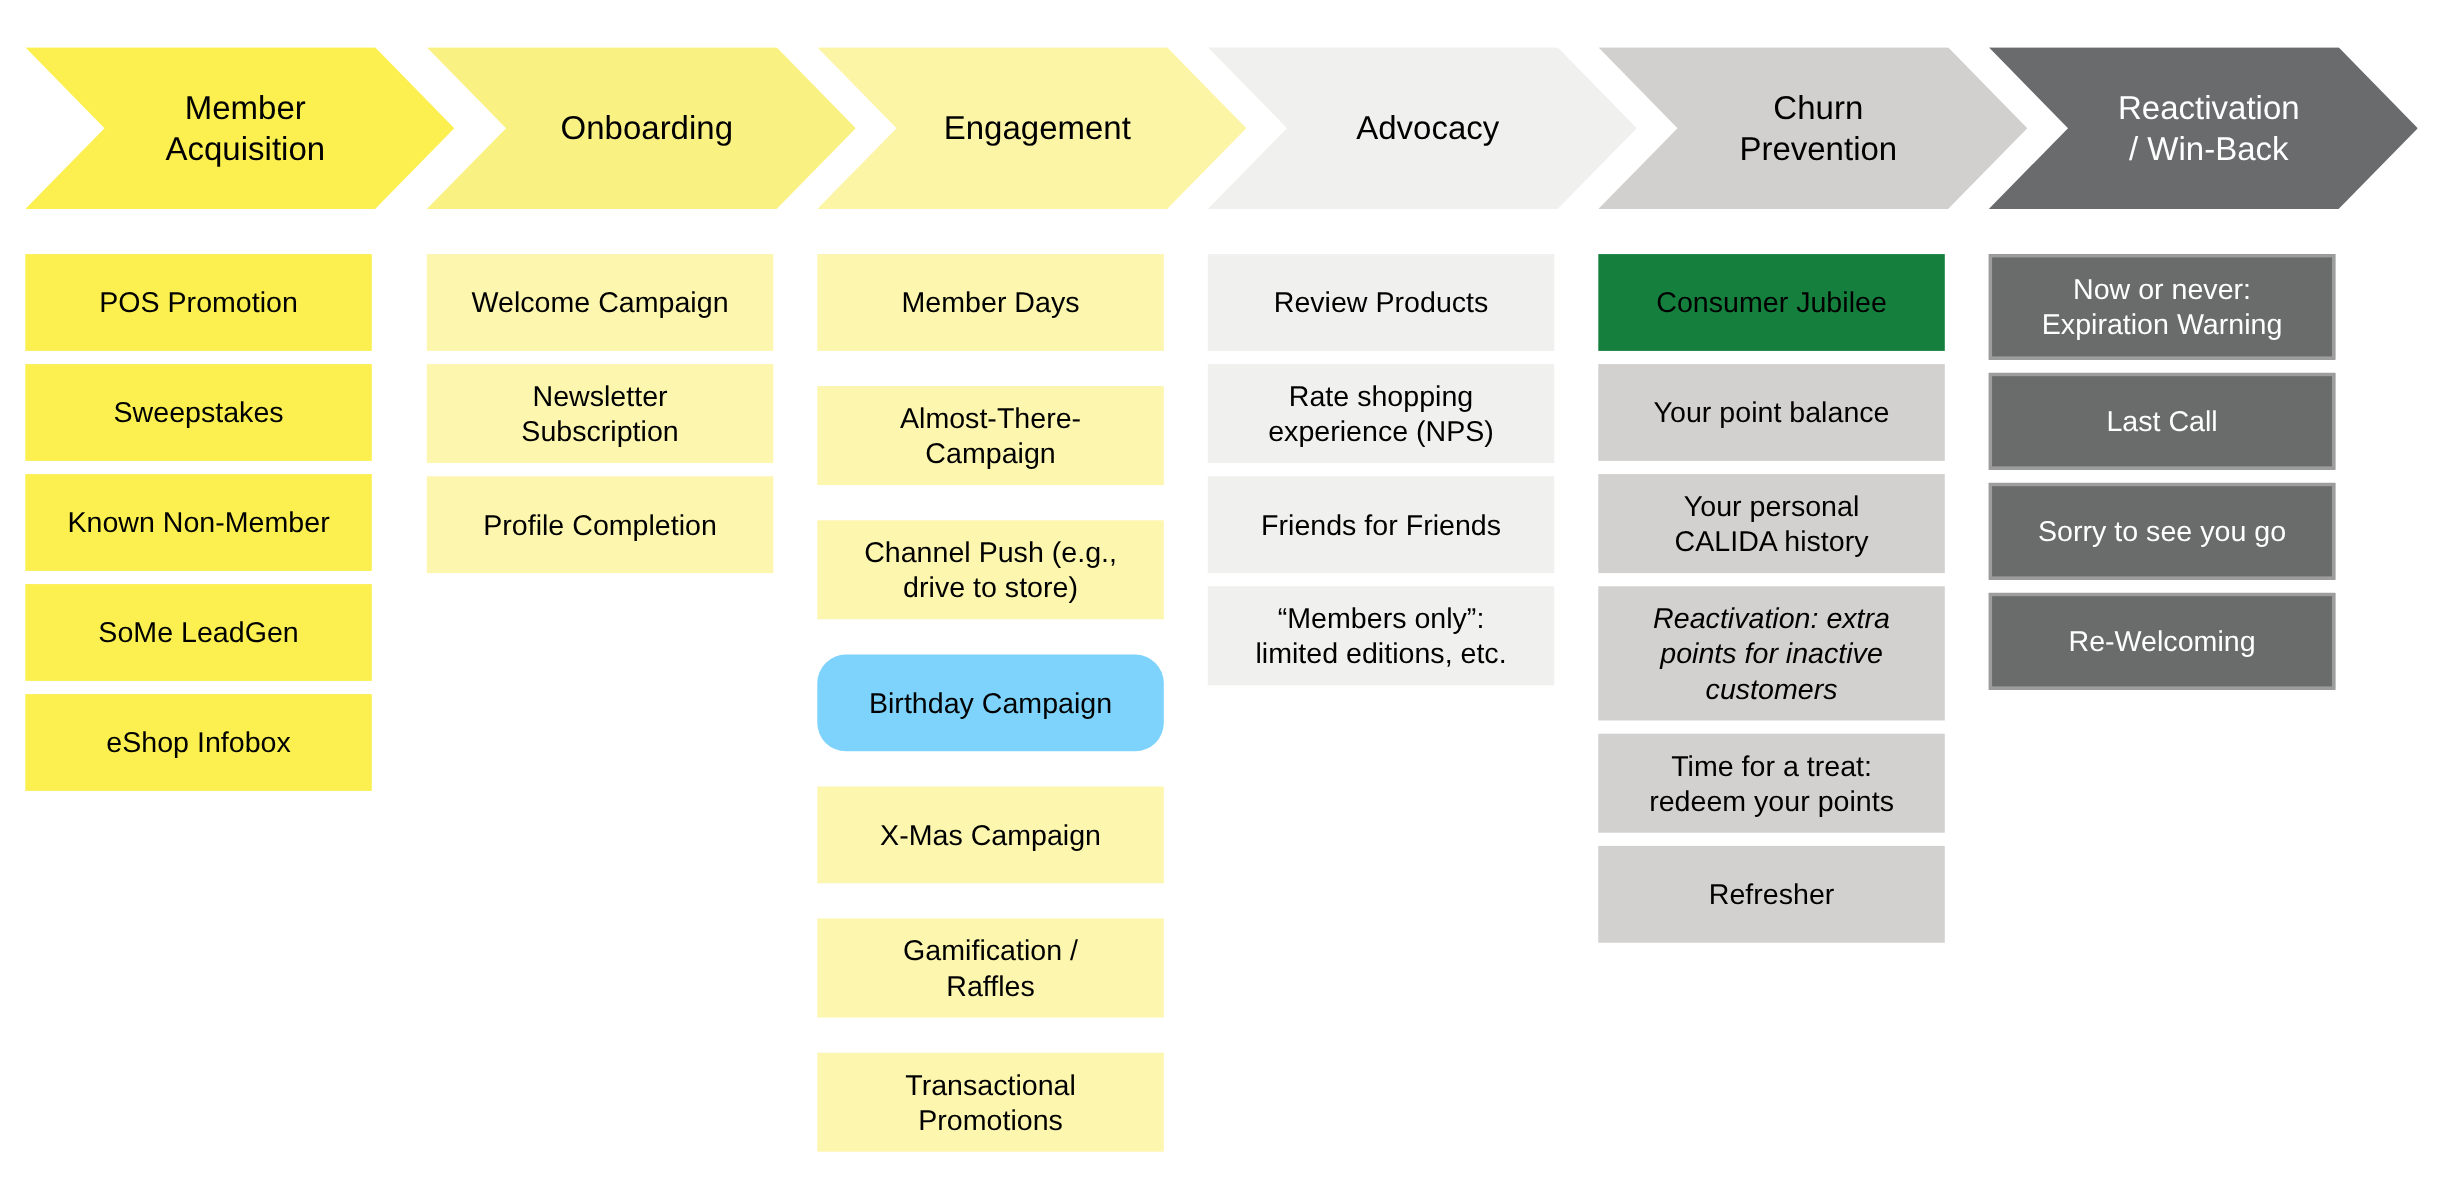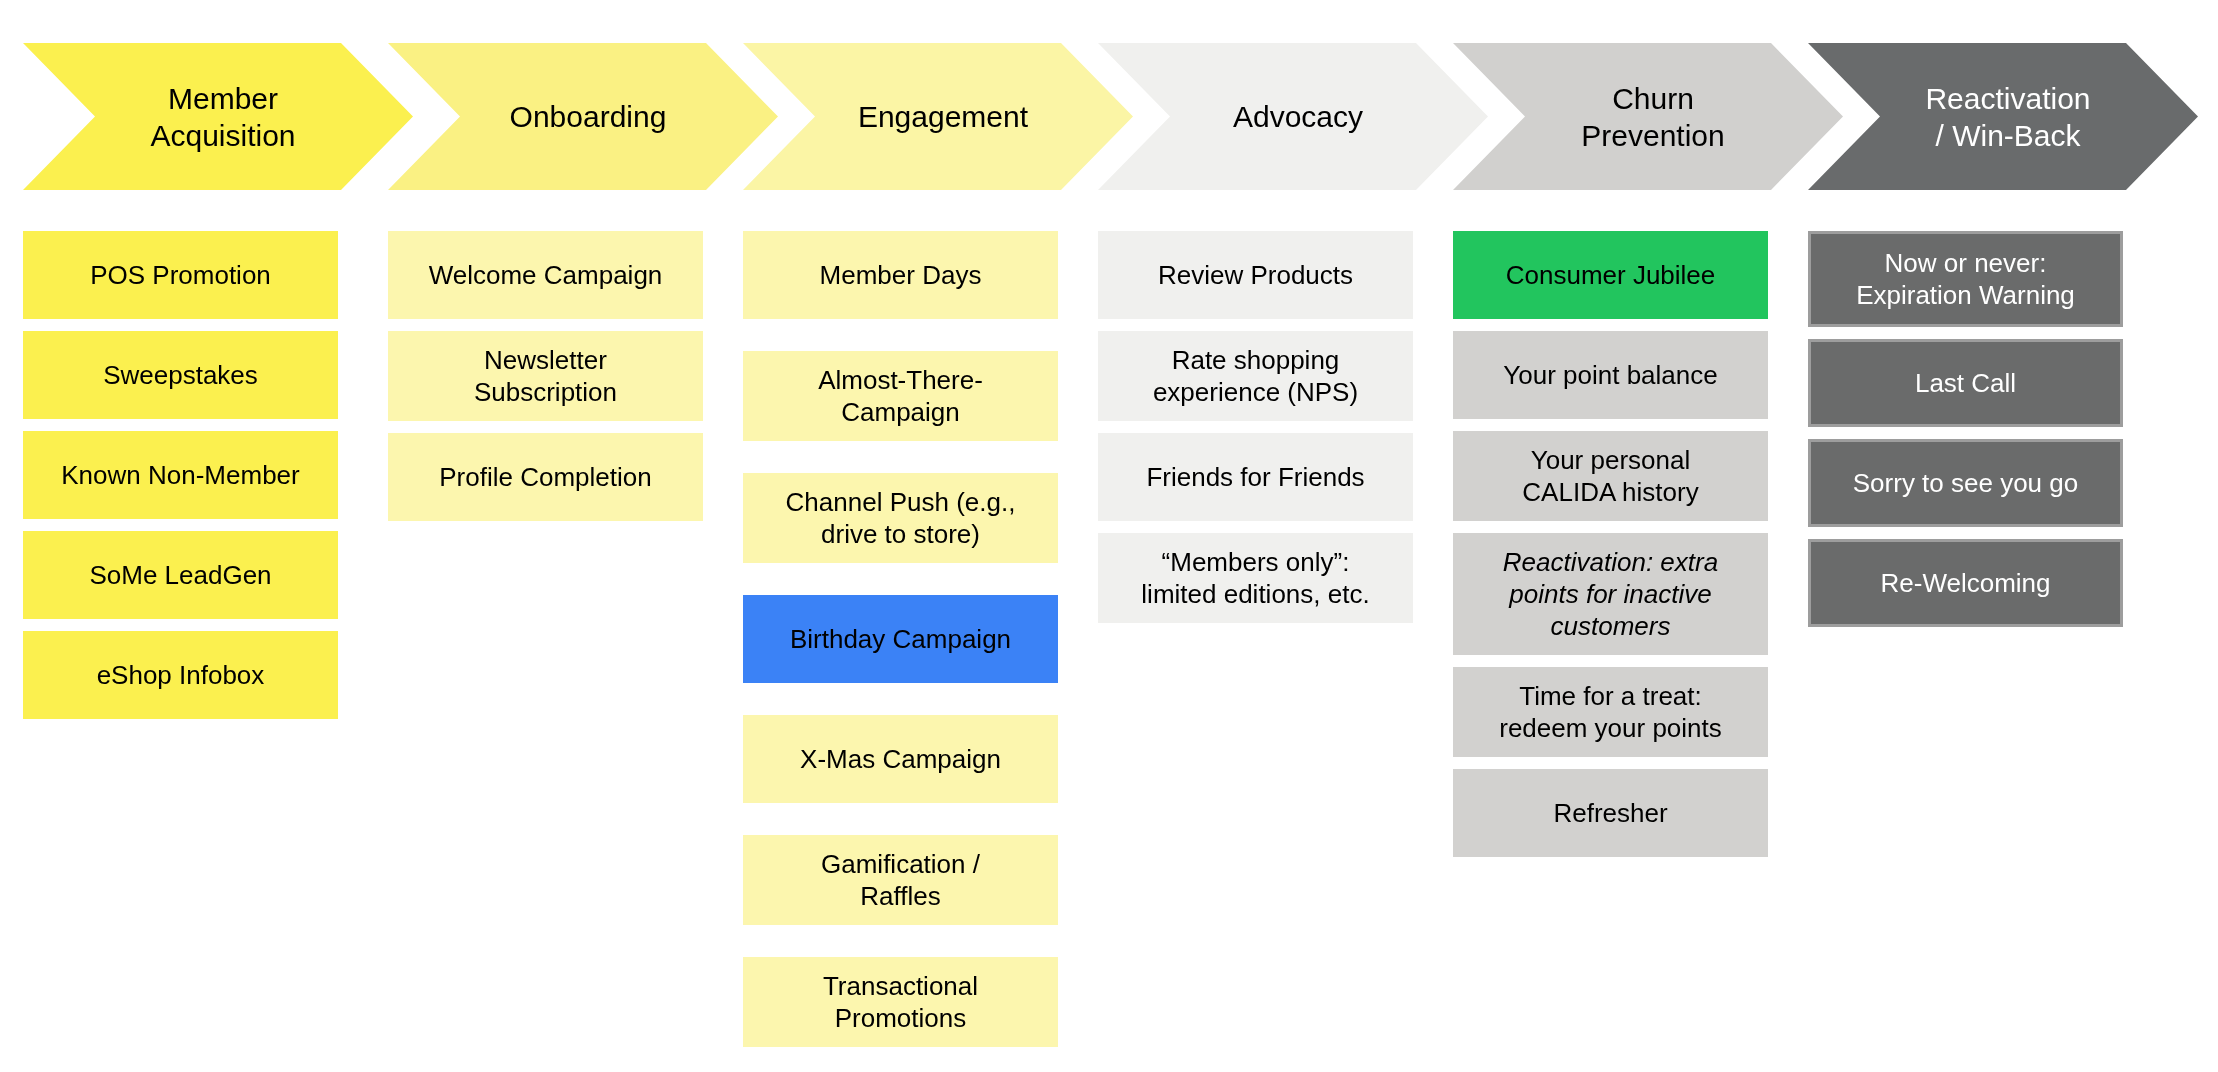--- a/index.html
+++ b/index.html
@@ -111,21 +111,21 @@
         <span class="box-label" style="color: rgb(0, 0, 0);">Member Days</span>
       </div>
       <div class="box" style="background-color: rgb(252, 246, 174);">
         <span class="box-label" style="color: rgb(0, 0, 0);">Almost-There-
 Campaign</span>
       </div>
       <div class="box" style="background-color: rgb(252, 246, 174);">
         <span class="box-label" style="color: rgb(0, 0, 0);">Channel Push (e.g.,
 drive to store)</span>
       </div>
-      <div class="box" style="background-color: #3b82f6;">
+      <div class="box" style="background-color: #7dd3fc; border-radius: 26px;">
         <span class="box-label" style="color: rgb(0, 0, 0);">Birthday Campaign</span>
       </div>
       <div class="box" style="background-color: rgb(252, 246, 174);">
         <span class="box-label" style="color: rgb(0, 0, 0);">X-Mas Campaign</span>
       </div>
       <div class="box" style="background-color: rgb(252, 246, 174);">
         <span class="box-label" style="color: rgb(0, 0, 0);">Gamification /
 Raffles</span>
       </div>
       <div class="box" style="background-color: rgb(252, 246, 174); text-align: center;">
@@ -159,21 +159,21 @@
       </div>
     </div>
   </section>
 
   <section class="column col-4">
     <div class="chevron" style="background-color: rgb(209, 208, 206);">
       <span class="chevron-label" style="color: rgb(0, 0, 0);">Churn
 Prevention</span>
     </div>
     <div class="boxes">
-      <div class="box" style="background-color: #22c55e;">
+      <div class="box" style="background-color: #15803d;">
         <span class="box-label" style="color: rgb(0, 0, 0);">Consumer Jubilee</span>
       </div>
       <div class="box" style="background-color: rgb(210, 209, 207);">
         <span class="box-label" style="color: rgb(0, 0, 0);">Your point balance</span>
       </div>
       <div class="box" style="background-color: rgb(210, 209, 207);">
         <span class="box-label" style="color: rgb(0, 0, 0);">Your personal
 CALIDA history</span>
       </div>
       <div class="box" style="background-color: rgb(210, 209, 207);">

